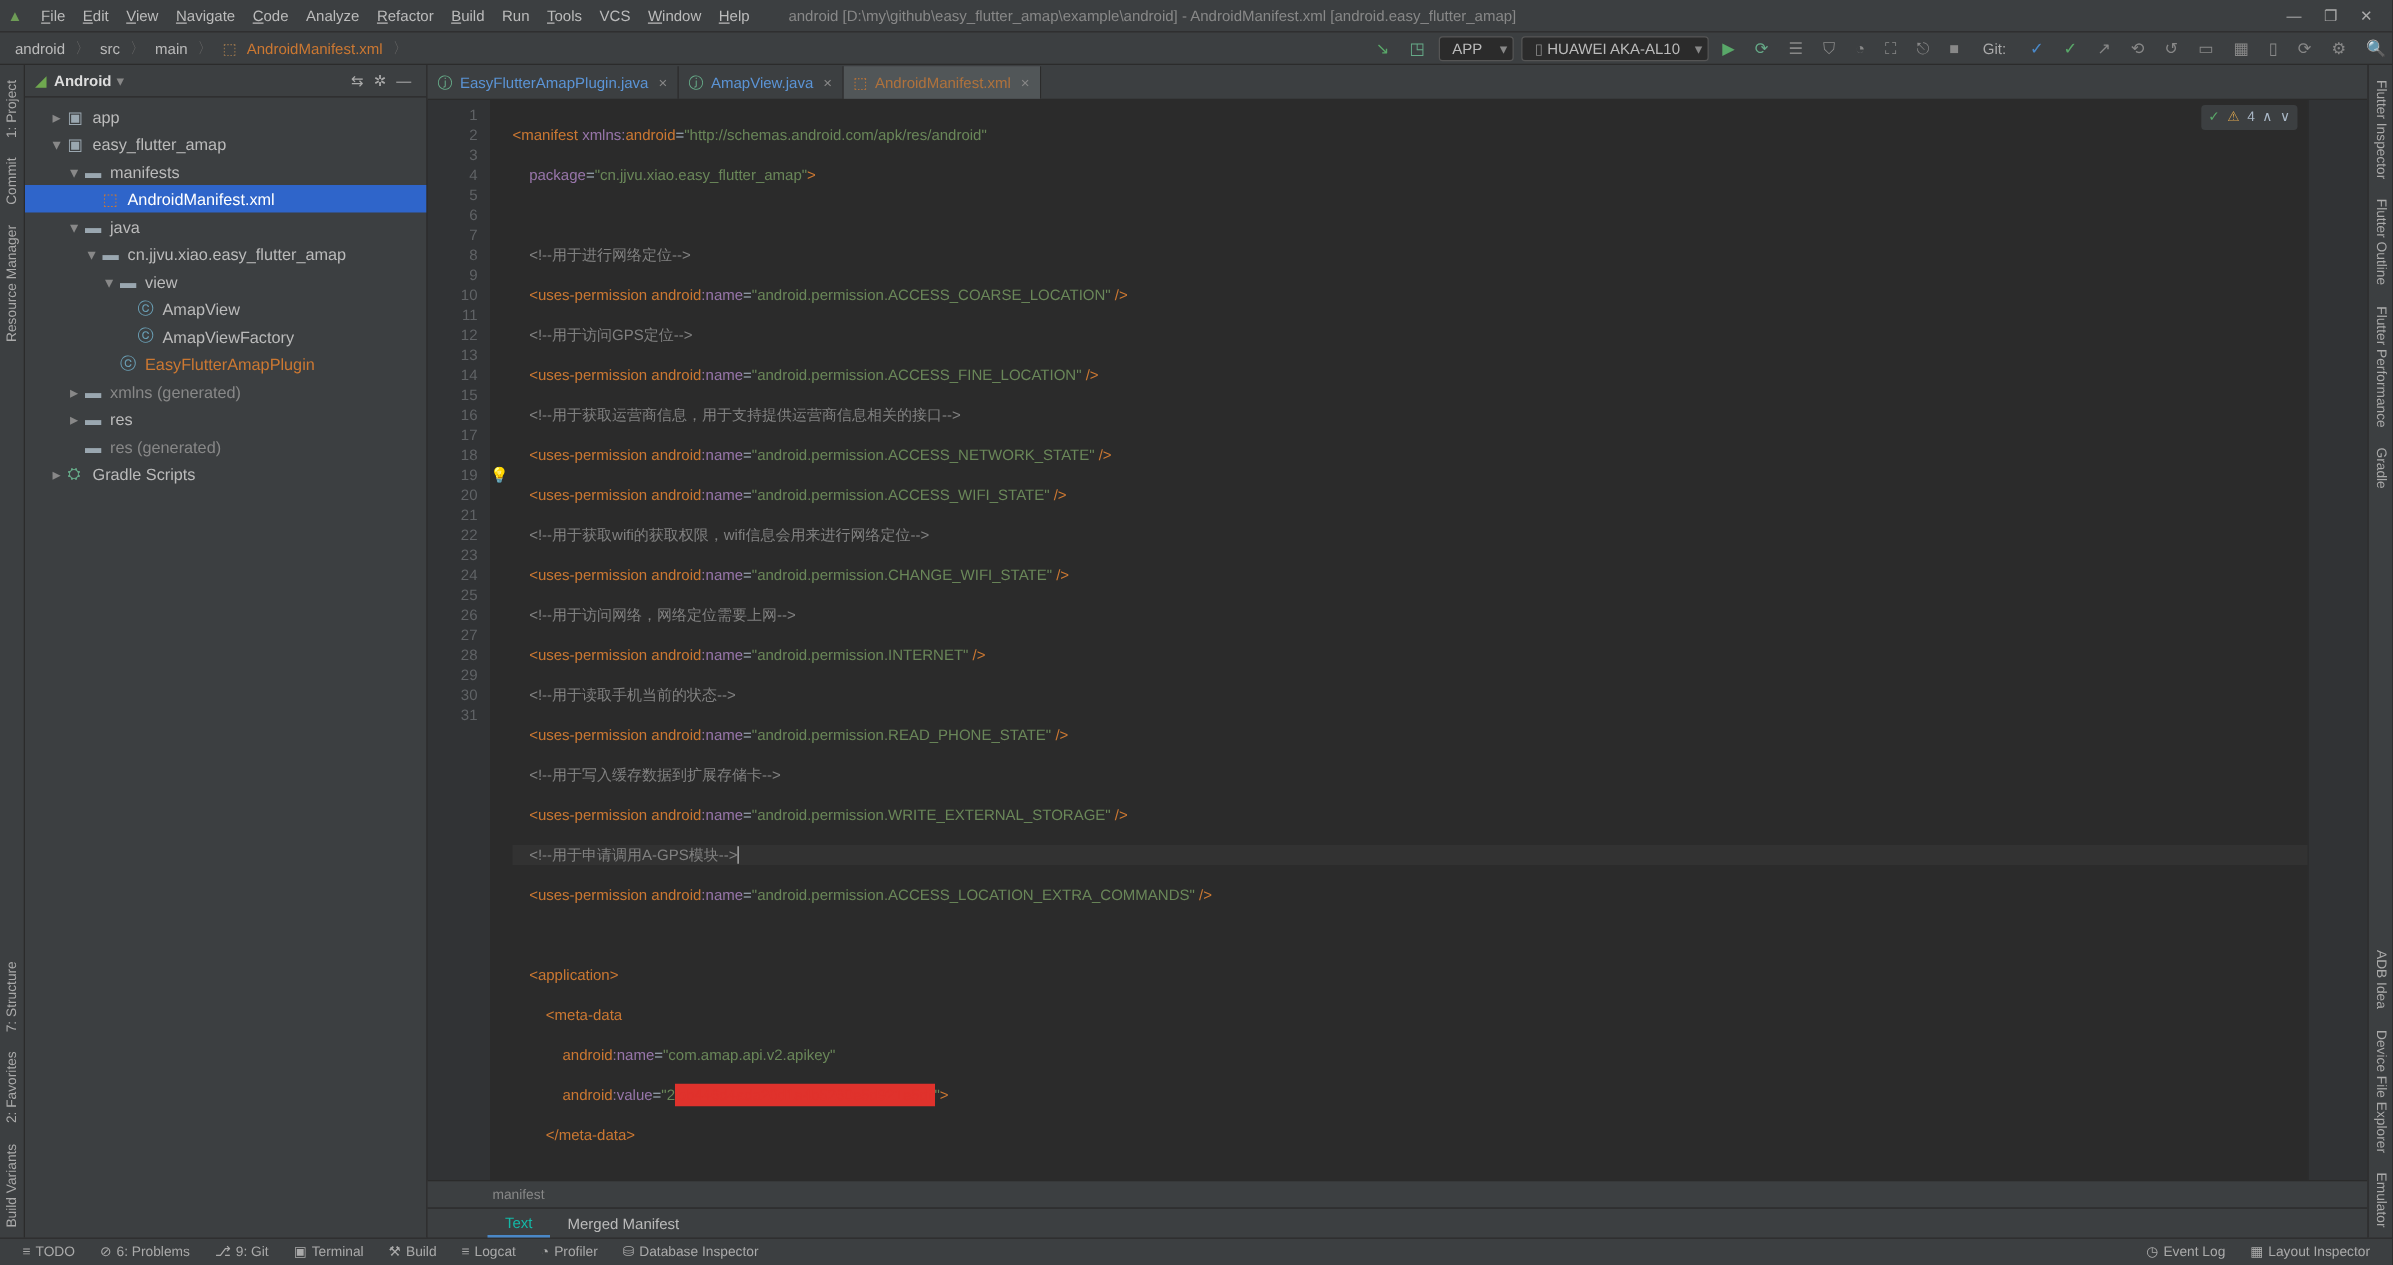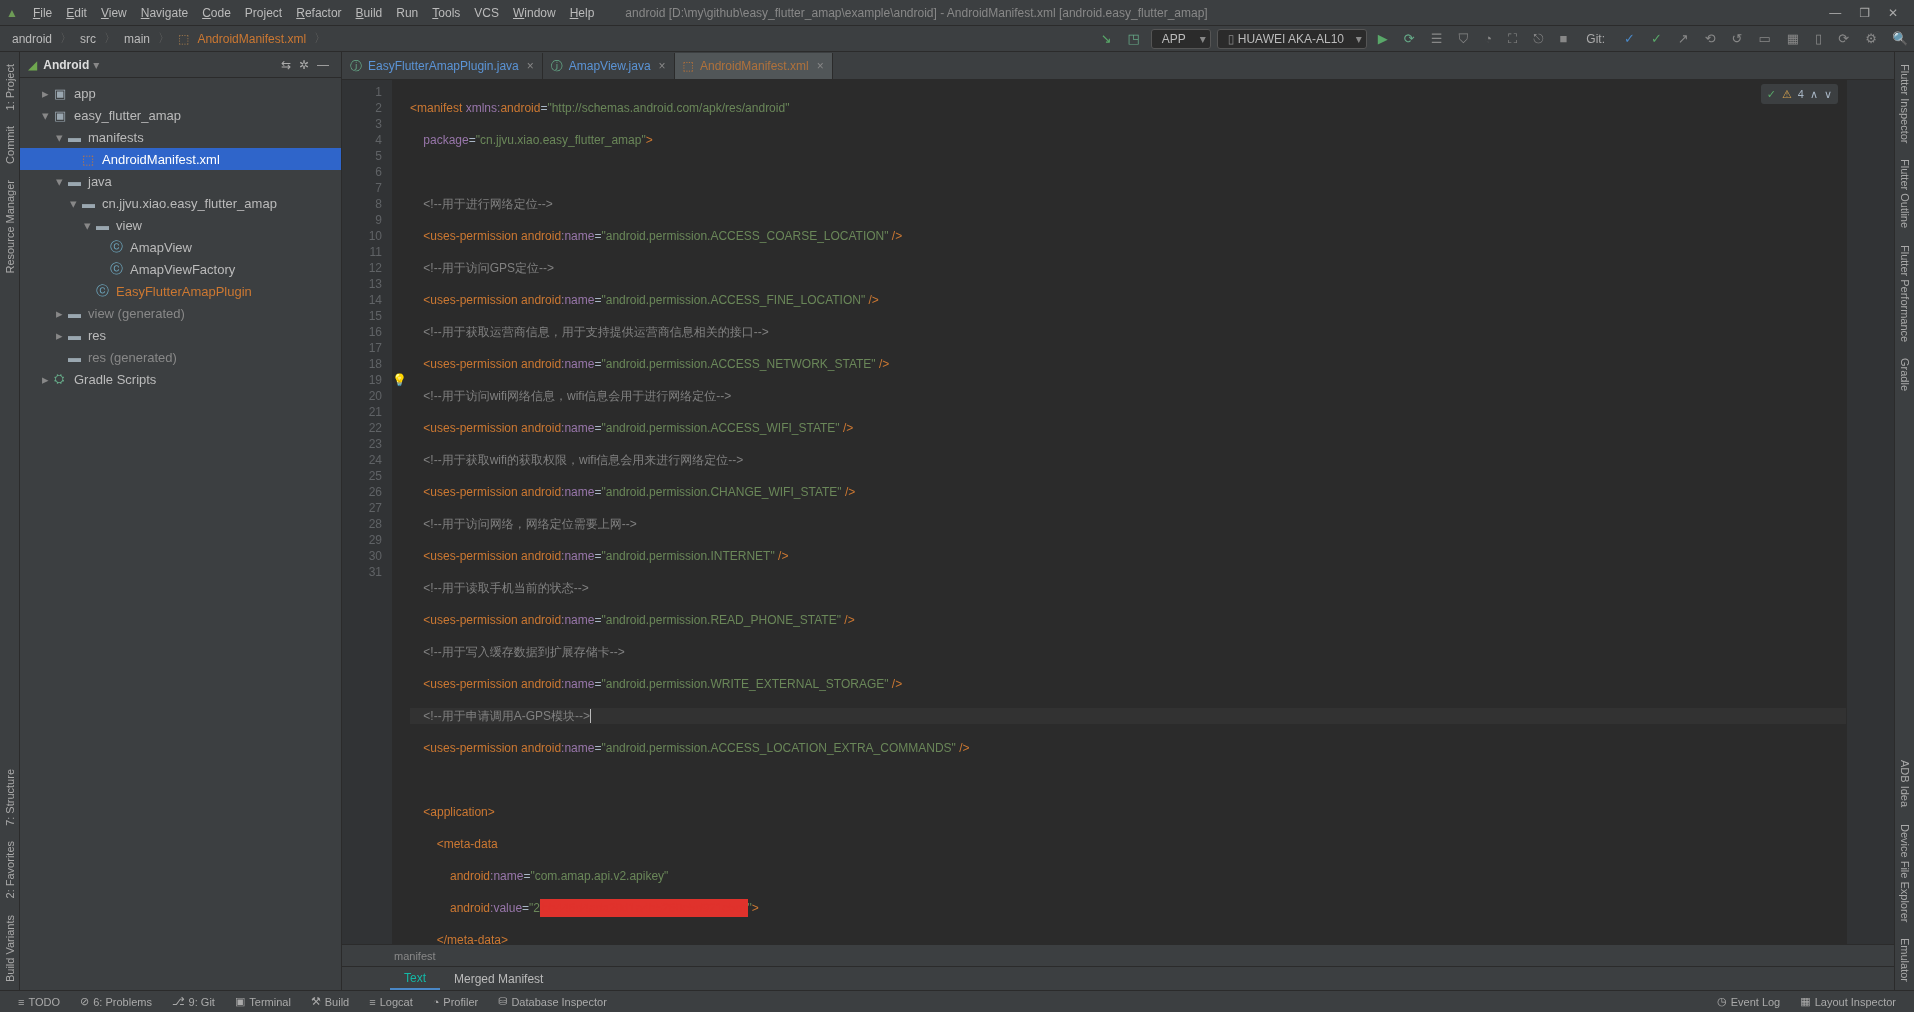--- a/index.html
+++ b/index.html
@@ -80,21 +80,21 @@
 </head>
 <body>
 
 <div class="menubar">
   <span class="logo">▲</span>
   <span class="item"><u>F</u>ile</span>
   <span class="item"><u>E</u>dit</span>
   <span class="item"><u>V</u>iew</span>
   <span class="item"><u>N</u>avigate</span>
   <span class="item"><u>C</u>ode</span>
-  <span class="item">Project</span>
+  <span class="item">Analyze</span>
   <span class="item"><u>R</u>efactor</span>
   <span class="item"><u>B</u>uild</span>
   <span class="item">Run</span>
   <span class="item"><u>T</u>ools</span>
   <span class="item">VCS</span>
   <span class="item"><u>W</u>indow</span>
   <span class="item"><u>H</u>elp</span>
   <span class="title">android [D:\my\github\easy_flutter_amap\example\android] - AndroidManifest.xml [android.easy_flutter_amap]</span>
   <div class="win">
     <span>—</span>
@@ -213,21 +213,21 @@
           <span>AmapViewFactory</span>
         </div>
       <div class="row pad4">
           <span class="chev"></span>
           <span class="fico kt">ⓒ</span>
           <span style="color:#cc7832;">EasyFlutterAmapPlugin</span>
         </div>
       <div class="row pad2">
           <span class="chev">▸</span>
           <span class="fico fol">▬</span>
-          <span style="color:#888;">view (generated)</span>
+          <span style="color:#888;">xmlns (generated)</span>
         </div>
       <div class="row pad2">
           <span class="chev">▸</span>
           <span class="fico fol">▬</span>
           <span>res</span>
         </div>
       <div class="row pad2">
           <span class="chev"></span>
           <span class="fico fol">▬</span>
           <span style="color:#888;">res (generated)</span>
@@ -299,21 +299,20 @@
       <div class="code">
 <div class="cl"><span class="tag">&lt;manifest </span><span class="attr">xmlns:</span><span class="ns">android</span><span>=</span><span class="str">"http://schemas.android.com/apk/res/android"</span></div>
 <div class="cl">    <span class="attr">package</span><span>=</span><span class="str">"cn.jjvu.xiao.easy_flutter_amap"</span><span class="tag">&gt;</span></div>
 <div class="cl"></div>
 <div class="cl">    <span class="cmt">&lt;!--用于进行网络定位--&gt;</span></div>
 <div class="cl">    <span class="tag">&lt;uses-permission </span><span class="ns">android</span><span class="attr">:name</span><span>=</span><span class="str">"android.permission.ACCESS_COARSE_LOCATION"</span><span class="tag"> /&gt;</span></div>
 <div class="cl">    <span class="cmt">&lt;!--用于访问GPS定位--&gt;</span></div>
 <div class="cl">    <span class="tag">&lt;uses-permission </span><span class="ns">android</span><span class="attr">:name</span><span>=</span><span class="str">"android.permission.ACCESS_FINE_LOCATION"</span><span class="tag"> /&gt;</span></div>
 <div class="cl">    <span class="cmt">&lt;!--用于获取运营商信息，用于支持提供运营商信息相关的接口--&gt;</span></div>
 <div class="cl">    <span class="tag">&lt;uses-permission </span><span class="ns">android</span><span class="attr">:name</span><span>=</span><span class="str">"android.permission.ACCESS_NETWORK_STATE"</span><span class="tag"> /&gt;</span></div>
-<div class="cl">    <span class="cmt">&lt;!--用于访问wifi网络信息，wifi信息会用于进行网络定位--&gt;</span></div>
 <div class="cl">    <span class="tag">&lt;uses-permission </span><span class="ns">android</span><span class="attr">:name</span><span>=</span><span class="str">"android.permission.ACCESS_WIFI_STATE"</span><span class="tag"> /&gt;</span></div>
 <div class="cl">    <span class="cmt">&lt;!--用于获取wifi的获取权限，wifi信息会用来进行网络定位--&gt;</span></div>
 <div class="cl">    <span class="tag">&lt;uses-permission </span><span class="ns">android</span><span class="attr">:name</span><span>=</span><span class="str">"android.permission.CHANGE_WIFI_STATE"</span><span class="tag"> /&gt;</span></div>
 <div class="cl">    <span class="cmt">&lt;!--用于访问网络，网络定位需要上网--&gt;</span></div>
 <div class="cl">    <span class="tag">&lt;uses-permission </span><span class="ns">android</span><span class="attr">:name</span><span>=</span><span class="str">"android.permission.INTERNET"</span><span class="tag"> /&gt;</span></div>
 <div class="cl">    <span class="cmt">&lt;!--用于读取手机当前的状态--&gt;</span></div>
 <div class="cl">    <span class="tag">&lt;uses-permission </span><span class="ns">android</span><span class="attr">:name</span><span>=</span><span class="str">"android.permission.READ_PHONE_STATE"</span><span class="tag"> /&gt;</span></div>
 <div class="cl">    <span class="cmt">&lt;!--用于写入缓存数据到扩展存储卡--&gt;</span></div>
 <div class="cl">    <span class="tag">&lt;uses-permission </span><span class="ns">android</span><span class="attr">:name</span><span>=</span><span class="str">"android.permission.WRITE_EXTERNAL_STORAGE"</span><span class="tag"> /&gt;</span></div>
 <div class="cl hl">    <span class="cmt">&lt;!--用于申请调用A-GPS模块--&gt;</span><span class="caret"></span></div>

